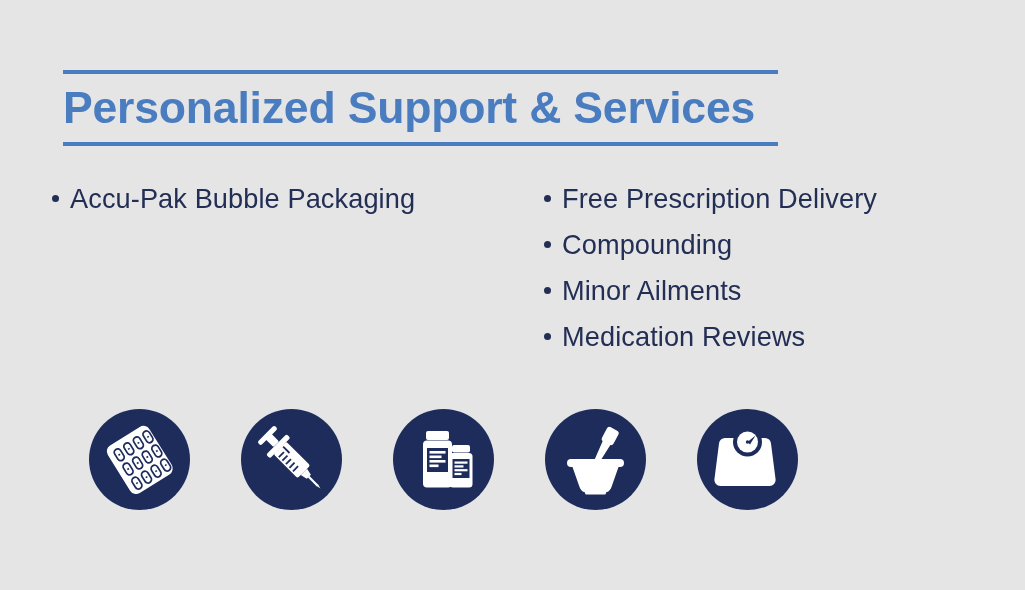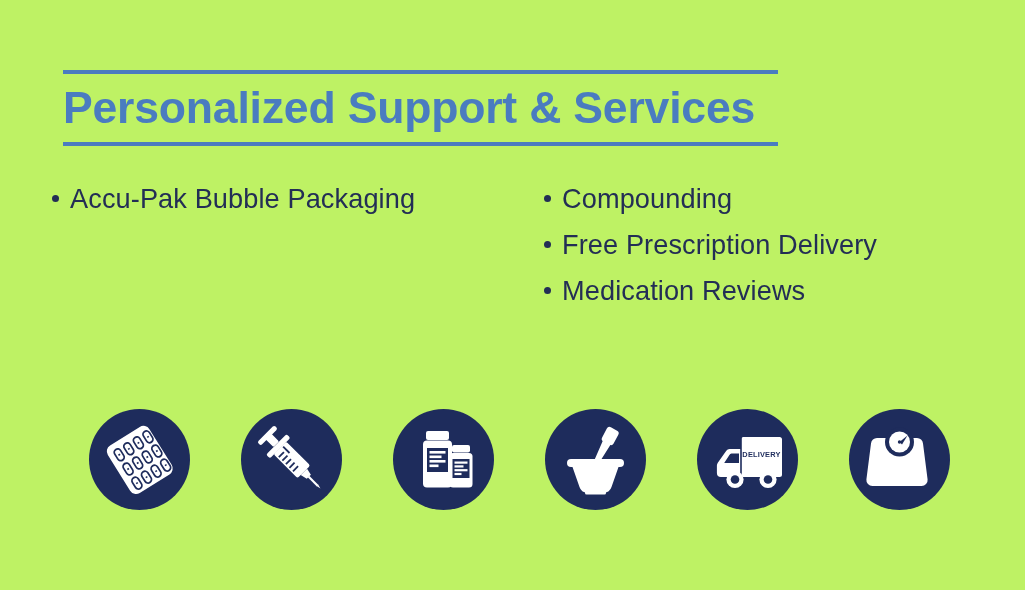--- a/index.html
+++ b/index.html
@@ -12,21 +12,21 @@
     height: 590px;
     overflow: hidden;
     font-family: "Liberation Sans", sans-serif;
     -webkit-font-smoothing: antialiased;
   }
 
   .slide {
     position: relative;
     width: 1025px;
     height: 590px;
-    background: #bef264;
+    background: #e5e5e5;
   }
 
   
   .title-block {
     position: absolute;
     left: 63px;
     top: 70px;
     width: 715px;
   }
   .rule {
@@ -145,25 +145,29 @@
     <div class="col col-left">
       <div class="bullet-row">
         <span class="bullet-dot"><span class="dot"></span></span>
         <span class="bullet-text">Accu-Pak Bubble Packaging</span>
       </div>
     </div>
 
     <div class="col col-right">
       <div class="bullet-row">
         <span class="bullet-dot"><span class="dot"></span></span>
+        <span class="bullet-text">Free Prescription Delivery</span>
+      </div>
+      <div class="bullet-row">
+        <span class="bullet-dot"><span class="dot"></span></span>
         <span class="bullet-text">Compounding</span>
       </div>
       <div class="bullet-row">
         <span class="bullet-dot"><span class="dot"></span></span>
-        <span class="bullet-text">Free Prescription Delivery</span>
+        <span class="bullet-text">Minor Ailments</span>
       </div>
       <div class="bullet-row">
         <span class="bullet-dot"><span class="dot"></span></span>
         <span class="bullet-text">Medication Reviews</span>
       </div>
     </div>
 
   </div>
 
   <div class="icon-row">
@@ -290,39 +294,20 @@
         </g>
 
         <rect x="22" y="50" width="57" height="8" rx="4" fill="#ffffff"></rect>
 
         <path d="M27.5 58 h46 l-7 20 a8 8 0 0 1 -7.6 5.5 h-16.8 a8 8 0 0 1 -7.6 -5.5 z" fill="#ffffff"></path>
 
         <rect x="40" y="80" width="21" height="5.5" rx="1.5" fill="#ffffff"></rect>
       </svg>
     </div>
 
-    <div class="icon-circle">
-      <svg viewBox="0 0 101 101" xmlns="http://www.w3.org/2000/svg">
-
-        <rect x="44" y="28" width="41" height="40" rx="2.5" fill="#ffffff"></rect>
-
-        <path d="M44 40 h-11.5 a4 4 0 0 0 -3.2 1.7 l-8.5 12 a5 5 0 0 0 -0.9 2.9 V64 a4 4 0 0 0 4 4 H44 z" fill="#ffffff"></path>
-
-        <path d="M34.5 44.5 h7.5 v9.5 H27.2 l5.2 -8 a2.4 2.4 0 0 1 2.1 -1.5 z" fill="#1e2c5c"></path>
-
-        <rect x="43.2" y="28" width="1.6" height="40" fill="#1e2c5c"></rect>
-
-        <text x="64.5" y="47.5" fill="#1e2c5c" font-family="Liberation Sans, sans-serif" font-size="7.4" font-weight="bold" letter-spacing="0.2" text-anchor="middle">DELIVERY</text>
-
-        <circle cx="38" cy="70.5" r="8.6" fill="#ffffff"></circle>
-        <circle cx="38" cy="70.5" r="4.3" fill="#1e2c5c"></circle>
-        <circle cx="71" cy="70.5" r="8.6" fill="#ffffff"></circle>
-        <circle cx="71" cy="70.5" r="4.3" fill="#1e2c5c"></circle>
-      </svg>
-    </div>
 
     <div class="icon-circle">
       <svg viewBox="0 0 101 101" xmlns="http://www.w3.org/2000/svg">
 
         <path d="M33 29 h35 a6 6 0 0 1 6 5.4 l4.6 36 a6 6 0 0 1 -6 6.6 H23.4 a6 6 0 0 1 -6 -6.6 l4.6 -36 A6 6 0 0 1 28 29 z" fill="#ffffff"></path>
 
         <circle cx="50.5" cy="33" r="14.5" fill="#1e2c5c"></circle>
 
         <circle cx="50.5" cy="33" r="10.5" fill="#ffffff"></circle>
 

